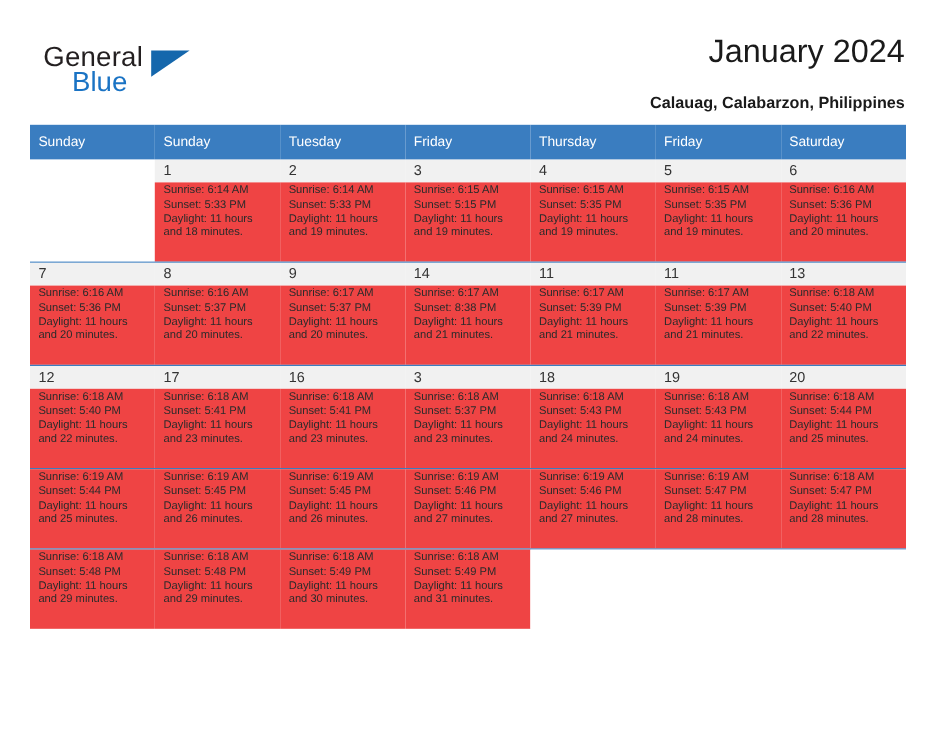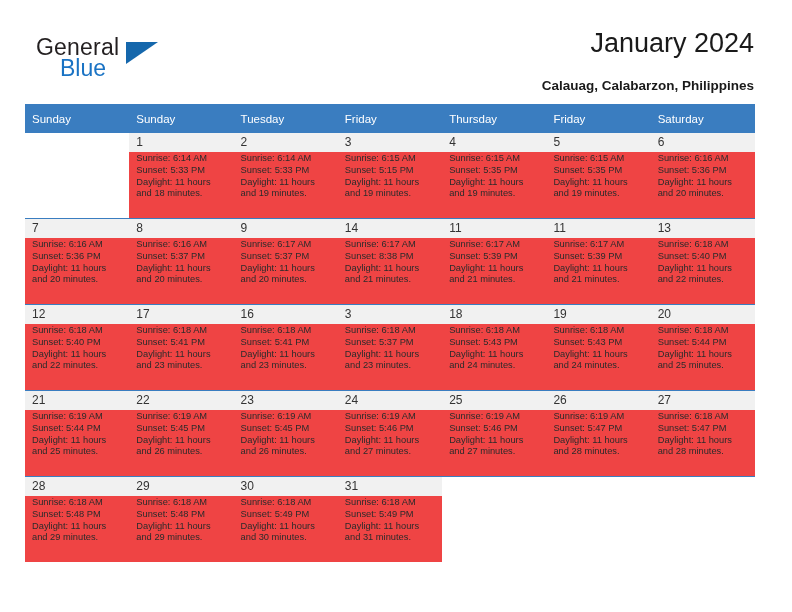--- a/index.html
+++ b/index.html
@@ -335,29 +335,20 @@
           <span class="line">Sunset: 5:44 PM</span>
           <span class="line">Daylight: 11 hours</span>
           <span class="line">and 25 minutes.</span>
         </td>
       </tr>
 
       <tr class="week-sep">
           <td colspan="7"></td>
         </tr>
 
-      <tr class="daynum-row">
-        <td>21</td>
-        <td>22</td>
-        <td>23</td>
-        <td>24</td>
-        <td>25</td>
-        <td>26</td>
-        <td>27</td>
-      </tr>
       <tr class="info-row">
         <td>
           <span class="line">Sunrise: 6:19 AM</span>
           <span class="line">Sunset: 5:44 PM</span>
           <span class="line">Daylight: 11 hours</span>
           <span class="line">and 25 minutes.</span>
         </td>
         <td>
           <span class="line">Sunrise: 6:19 AM</span>
           <span class="line">Sunset: 5:45 PM</span>
@@ -393,54 +384,45 @@
           <span class="line">Sunset: 5:47 PM</span>
           <span class="line">Daylight: 11 hours</span>
           <span class="line">and 28 minutes.</span>
         </td>
       </tr>
 
       <tr class="week-sep">
           <td colspan="7"></td>
         </tr>
 
-      <tr class="daynum-row">
-        <td>28</td>
-        <td>29</td>
-        <td>30</td>
-        <td>31</td>
+      <tr class="info-row">
+        <td>
+          <span class="line">Sunrise: 6:18 AM</span>
+          <span class="line">Sunset: 5:48 PM</span>
+          <span class="line">Daylight: 11 hours</span>
+          <span class="line">and 29 minutes.</span>
+        </td>
+        <td>
+          <span class="line">Sunrise: 6:18 AM</span>
+          <span class="line">Sunset: 5:48 PM</span>
+          <span class="line">Daylight: 11 hours</span>
+          <span class="line">and 29 minutes.</span>
+        </td>
+        <td>
+          <span class="line">Sunrise: 6:18 AM</span>
+          <span class="line">Sunset: 5:49 PM</span>
+          <span class="line">Daylight: 11 hours</span>
+          <span class="line">and 30 minutes.</span>
+        </td>
+        <td>
+          <span class="line">Sunrise: 6:18 AM</span>
+          <span class="line">Sunset: 5:49 PM</span>
+          <span class="line">Daylight: 11 hours</span>
+          <span class="line">and 31 minutes.</span>
+        </td>
         <td class="empty"></td>
         <td class="empty"></td>
         <td class="empty"></td>
       </tr>
-      <tr class="info-row">
-        <td>
-          <span class="line">Sunrise: 6:18 AM</span>
-          <span class="line">Sunset: 5:48 PM</span>
-          <span class="line">Daylight: 11 hours</span>
-          <span class="line">and 29 minutes.</span>
-        </td>
-        <td>
-          <span class="line">Sunrise: 6:18 AM</span>
-          <span class="line">Sunset: 5:48 PM</span>
-          <span class="line">Daylight: 11 hours</span>
-          <span class="line">and 29 minutes.</span>
-        </td>
-        <td>
-          <span class="line">Sunrise: 6:18 AM</span>
-          <span class="line">Sunset: 5:49 PM</span>
-          <span class="line">Daylight: 11 hours</span>
-          <span class="line">and 30 minutes.</span>
-        </td>
-        <td>
-          <span class="line">Sunrise: 6:18 AM</span>
-          <span class="line">Sunset: 5:49 PM</span>
-          <span class="line">Daylight: 11 hours</span>
-          <span class="line">and 31 minutes.</span>
-        </td>
-        <td class="empty"></td>
-        <td class="empty"></td>
-        <td class="empty"></td>
-      </tr>
 
     </tbody>
   </table>
 </div>
 
 </body></html>

